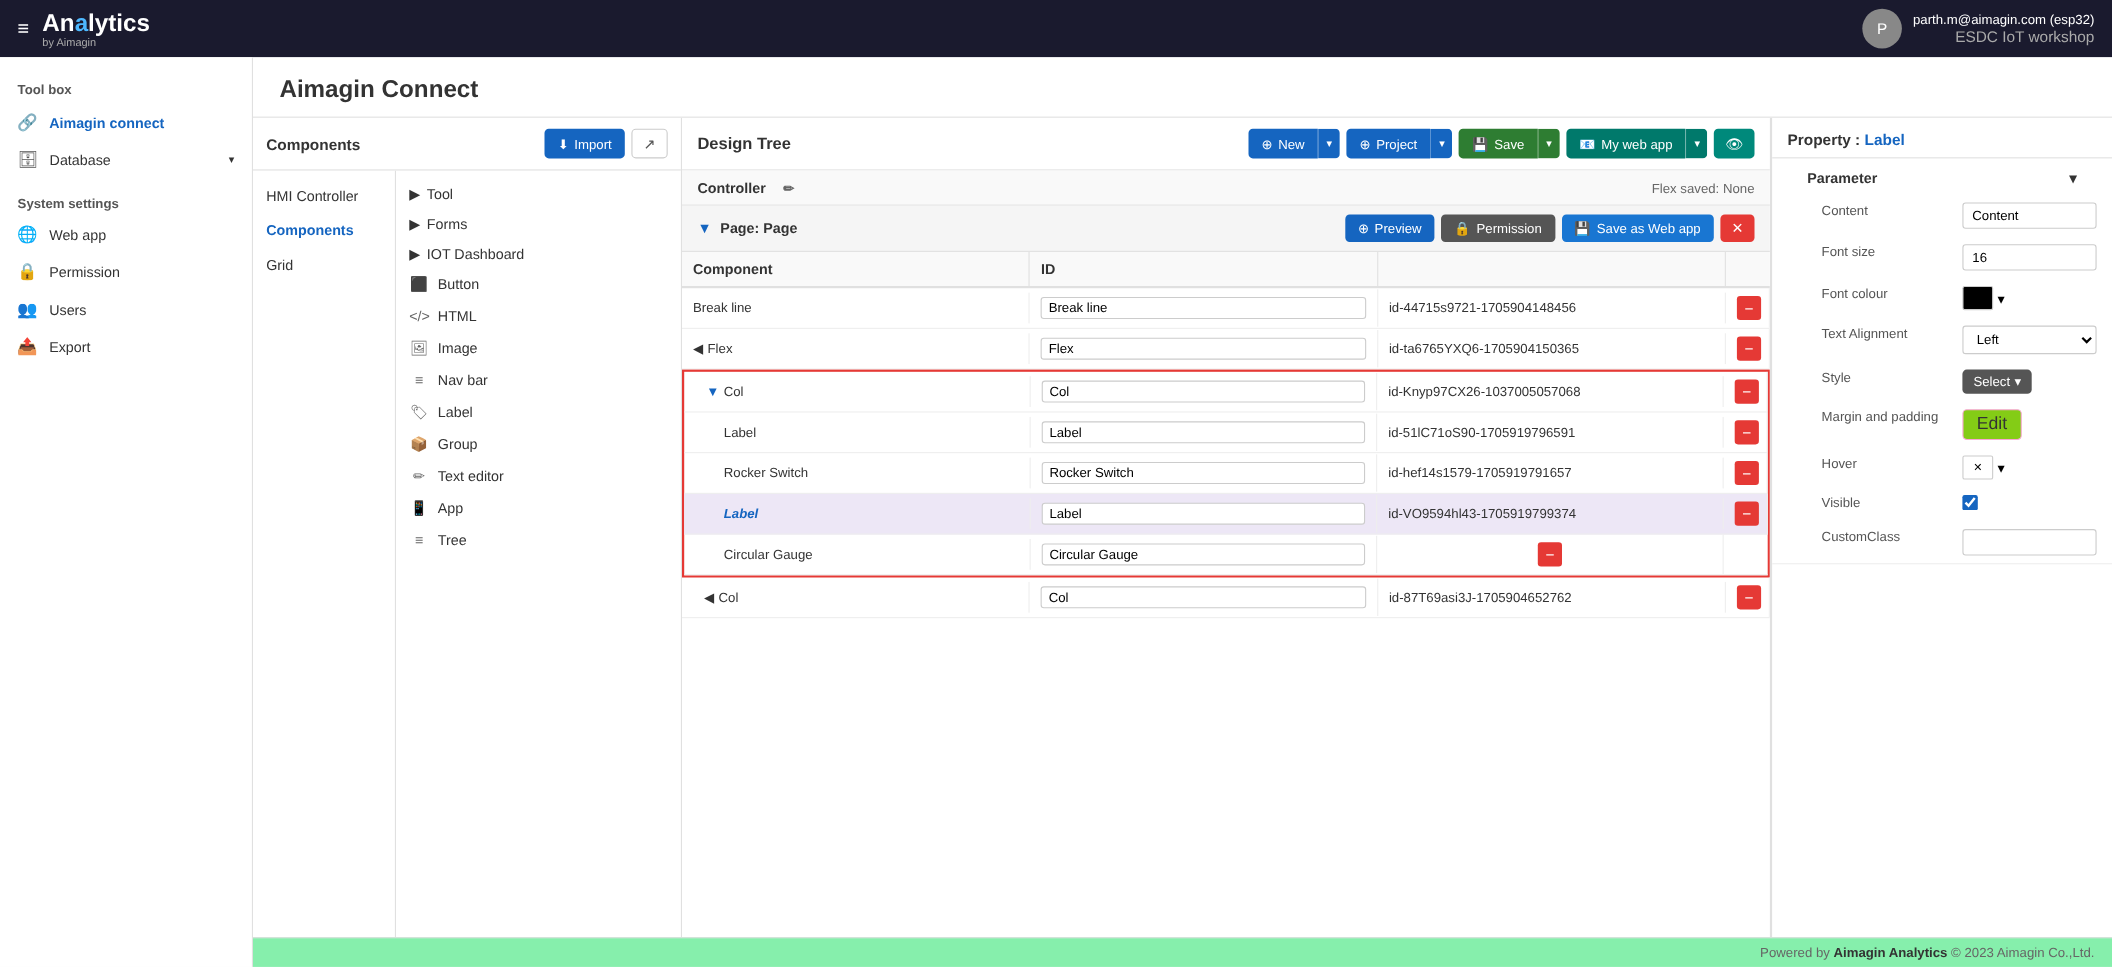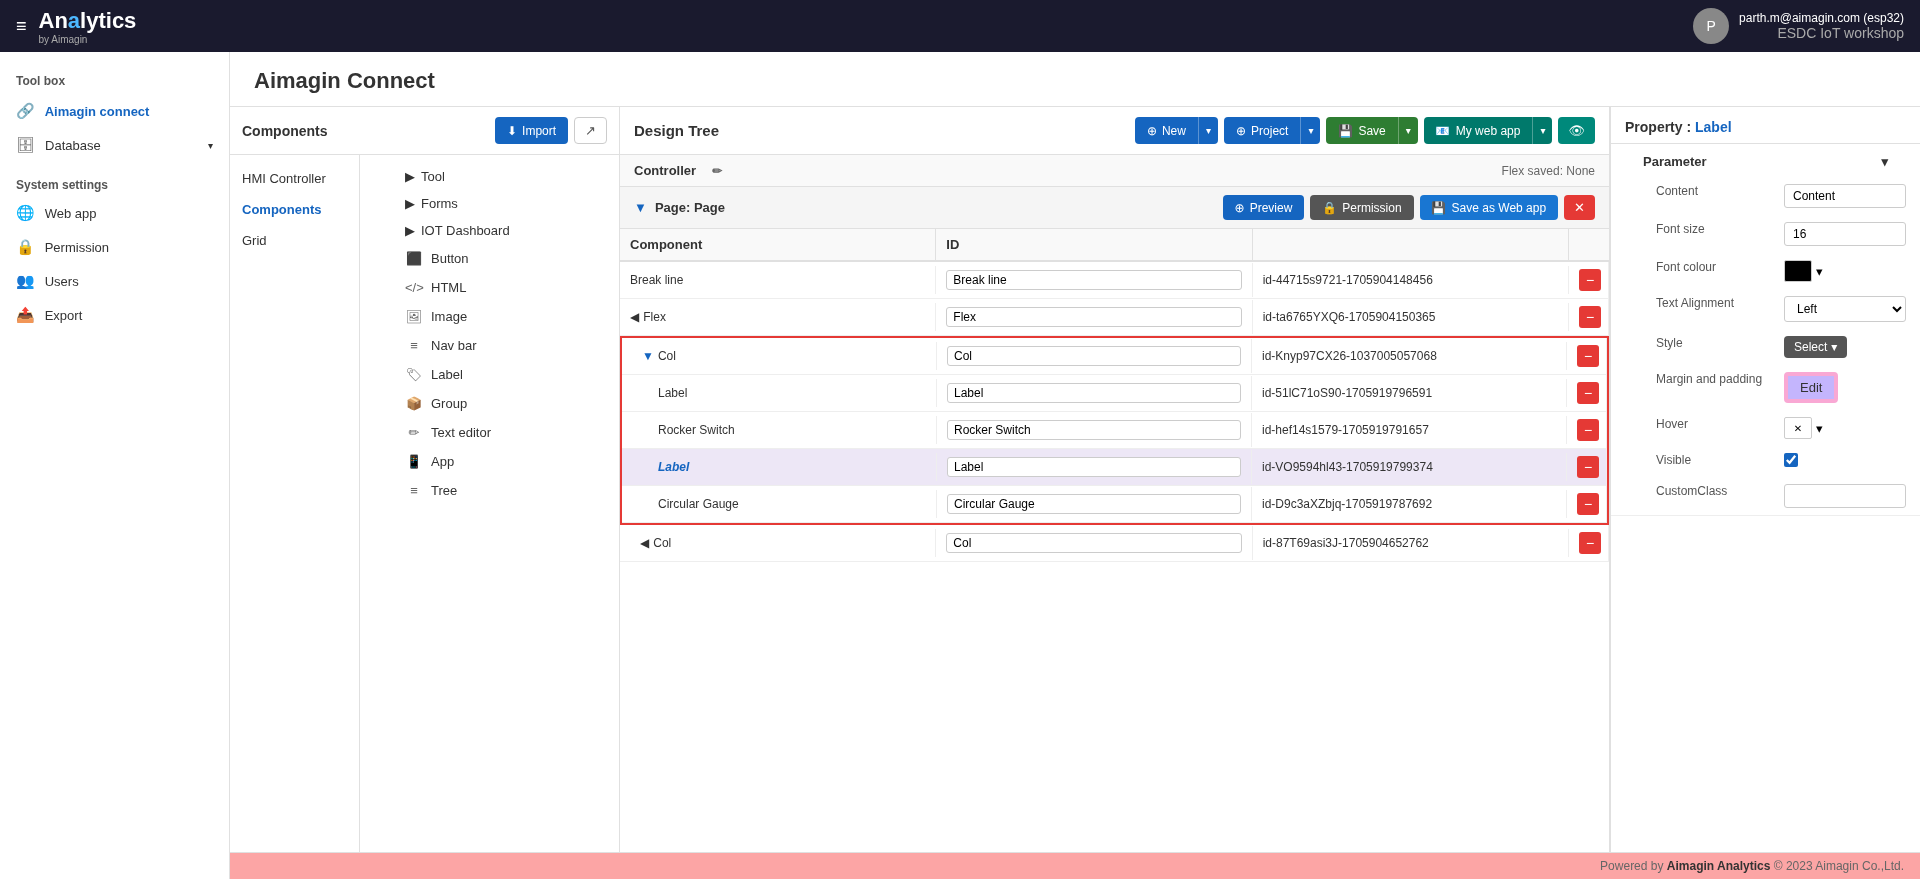--- a/index.html
+++ b/index.html
@@ -107,21 +107,21 @@
       background: #fff;
       color: #555;
       border: 1px solid #ccc;
       padding: 5px 10px;
       border-radius: 4px;
       cursor: pointer;
       font-size: 13px;
     }
 
     
-    .components-inner { display: flex; flex: 1; overflow: hidden; gap: 33px; }
+    .components-inner { display: flex; flex: 1; overflow: hidden; }
     .comp-sidebar {
       width: 130px;
       border-right: 1px solid #e0e0e0;
       padding: 8px 0;
     }
     .comp-sidebar-item {
       padding: 8px 12px;
       font-size: 13px;
       cursor: pointer;
       color: #333;
@@ -469,27 +469,27 @@
       border: none;
       padding: 4px 10px;
       border-radius: 4px;
       cursor: pointer;
       font-size: 12px;
       display: flex;
       align-items: center;
       gap: 4px;
     }
     .btn-edit {
-      background: #c4b5fd;
+      background: #84cc16;
       color: #333;
-      border: 4px solid #f9a8d4;
+      border: 1px solid #f9a8d4;
       padding: 4px 12px;
       border-radius: 4px;
       cursor: pointer;
-      font-size: 13px;
+      font-size: 16px;
     }
     .hover-swatch {
       width: 28px;
       height: 22px;
       border: 1px solid #ccc;
       border-radius: 2px;
       background: #fff;
       display: flex;
       align-items: center;
       justify-content: center;
@@ -497,21 +497,21 @@
       cursor: pointer;
     }
     .checkbox-blue {
       accent-color: #1565c0;
       width: 14px;
       height: 14px;
     }
 
     
     .footer {
-      background: #fca5a5;
+      background: #86efac;
       border-top: 1px solid #e0e0e0;
       padding: 6px 16px;
       font-size: 12px;
       color: #666;
       text-align: right;
     }
     .footer strong { color: #333; }
   </style>
 </head>
 <body>
@@ -746,21 +746,20 @@
               <div class="tree-cell"><input value="Label" style=""></div>
               <div class="tree-cell">id-VO9594hl43-1705919799374</div>
               <div class="tree-cell">
                   <button class="btn-minus">−</button>
                 </div>
             </div>
 
             <div class="tree-row">
               <div class="tree-cell component-name indent-2">Circular Gauge</div>
               <div class="tree-cell"><input value="Circular Gauge" style=""></div>
-              <div class="tree-cell">id-D9c3aXZbjq-1705919787692</div>
               <div class="tree-cell">
                   <button class="btn-minus">−</button>
                 </div>
             </div>
 
           </div>
 
           <div class="tree-row">
             <div class="tree-cell component-name indent-1">
               <span>◀</span> Col

